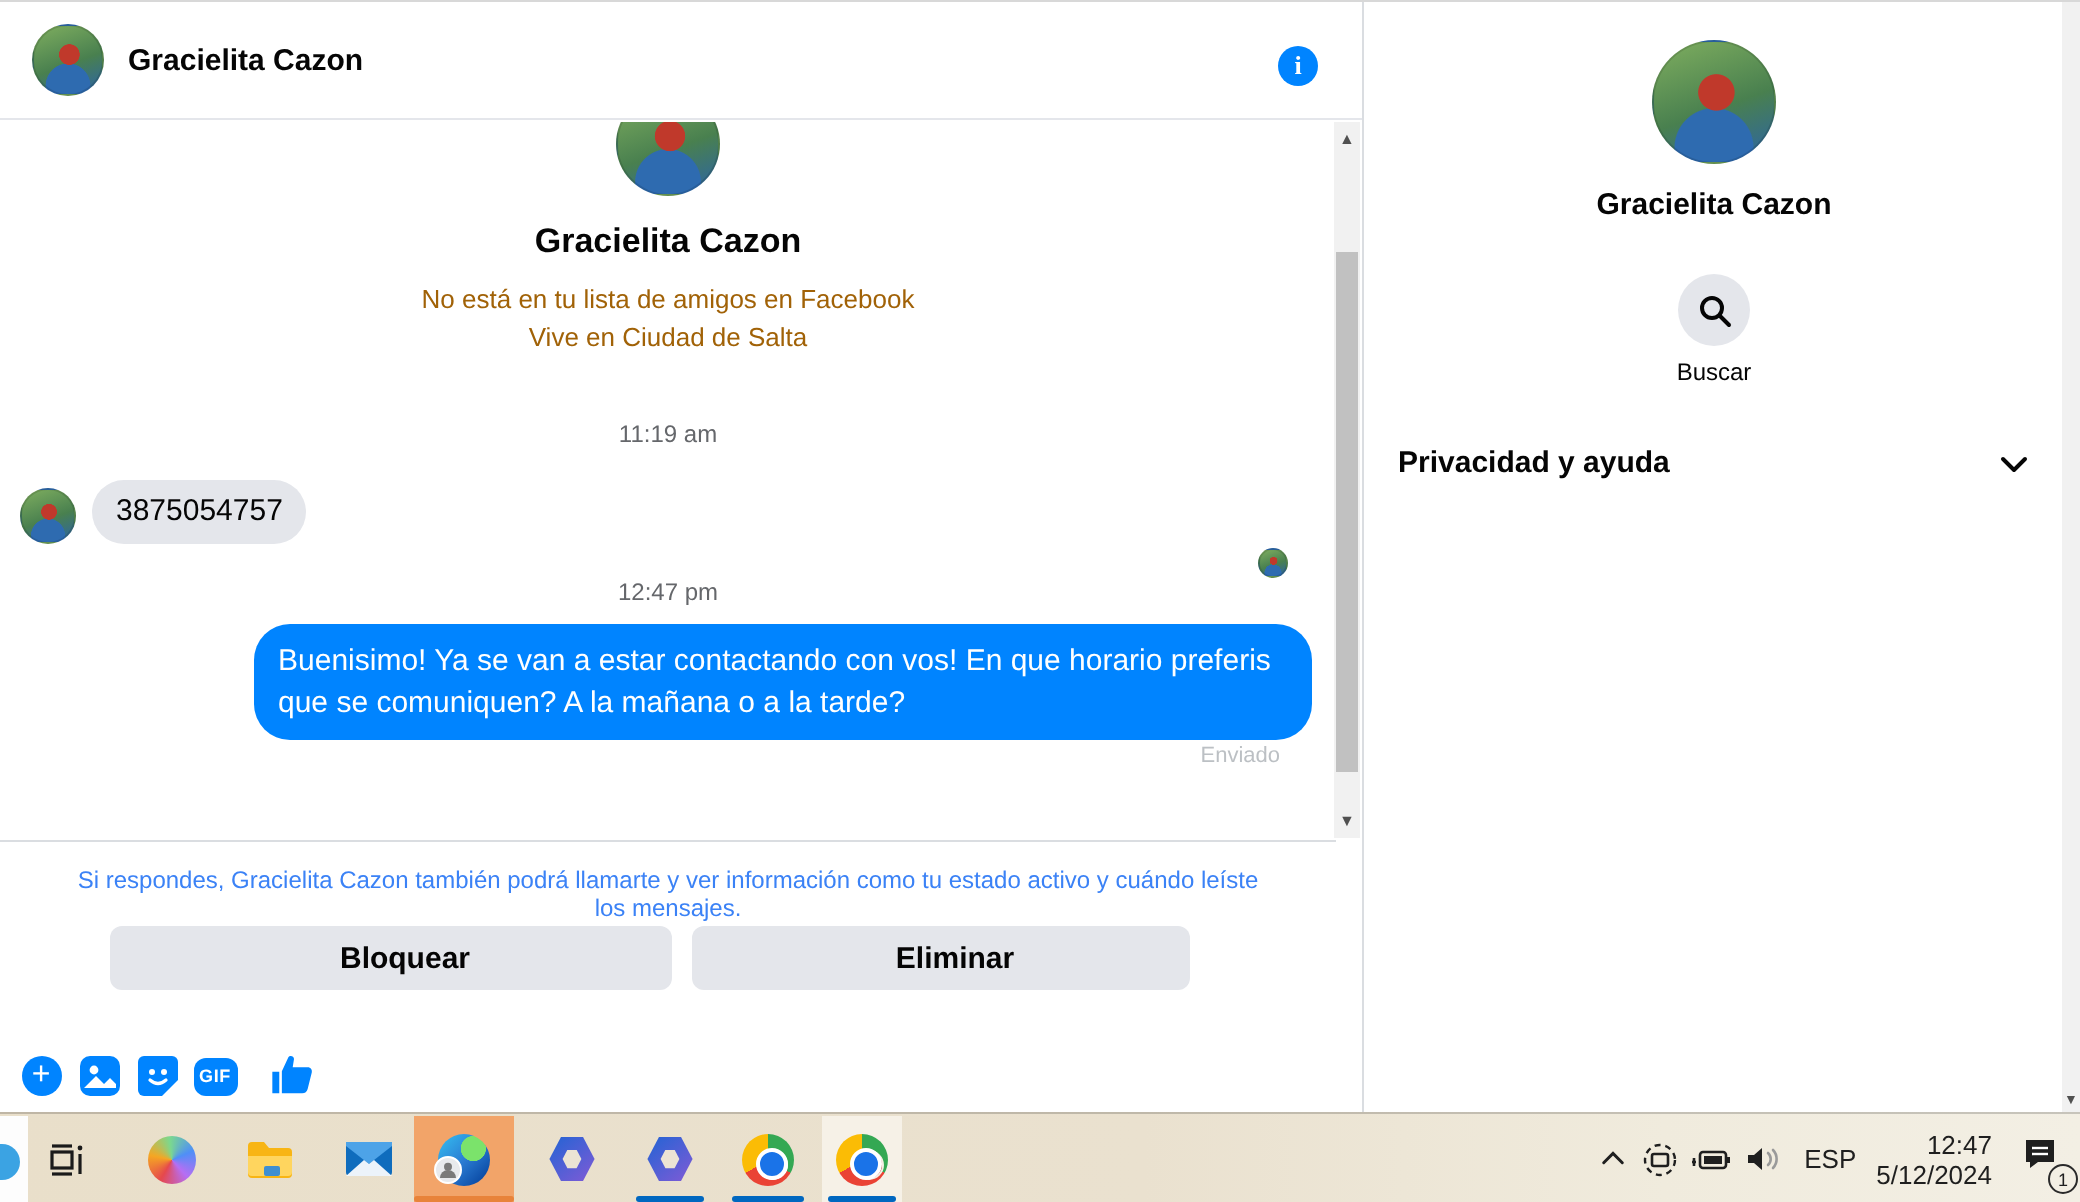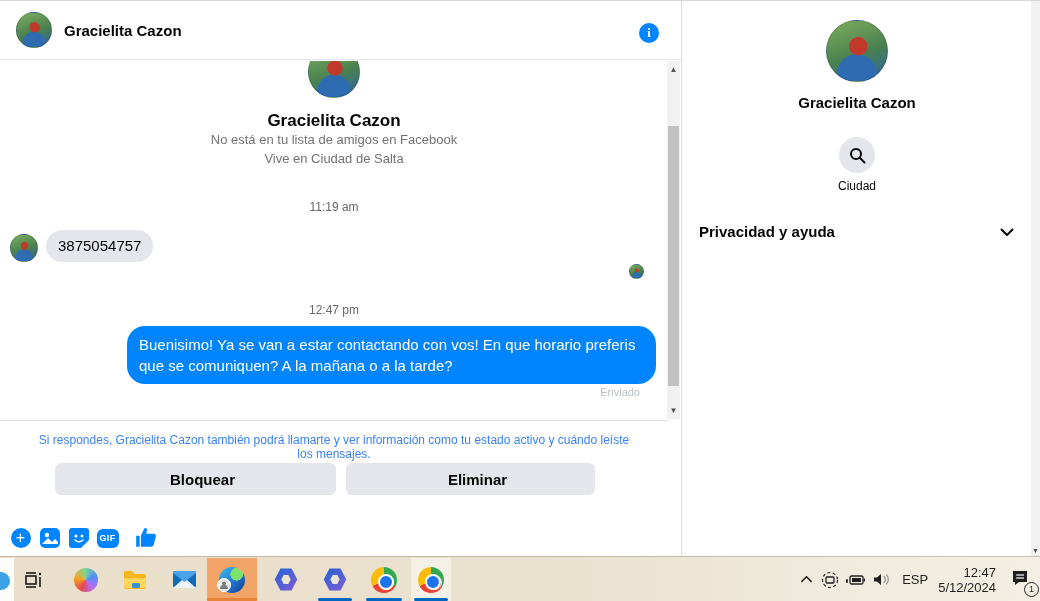--- a/index.html
+++ b/index.html
@@ -22,25 +22,25 @@
   .hdr-name { font-size:15px; font-weight:bold; color:#050505; margin-left:12px; }
   .info-btn { position:absolute; right:22px; top:22px; width:20px; height:20px; border-radius:50%;
     background:#0084ff; color:#fff; display:flex; align-items:center; justify-content:center;
     font-size:13px; font-weight:bold; font-family:"Liberation Serif","DejaVu Serif",serif; cursor:pointer; }
 
   .chat-viewport { position:absolute; left:0; top:60px; width:668px; height:358px; overflow:hidden; background:#fff; }
 
   .profile { text-align:center; padding-top:0; }
   .profile-avatar { width:52px; height:52px; border-radius:50%; margin:-15px auto 0 auto; }
   .profile-name { font-size:17px; font-weight:bold; color:#050505; margin-top:13px; }
-  .profile-meta { font-size:13px; color:#737373; line-height:18.5px; }
+  .profile-meta { font-size:13px; color:#a16207; line-height:18.5px; margin-top:10px; }
 
   .ts { text-align:center; font-size:12px; color:#65676b; }
   .ts1 { margin-top:32px; }
-  .ts2 { margin-top:24px; }
+  .ts2 { }
 
   .msg-row-in { display:flex; align-items:flex-end; margin:16px 0 0 10px; }
   .msg-avatar { width:28px; height:28px; border-radius:50%; flex:0 0 28px; }
   .bubble-in { margin-left:8px; background:#e4e6eb; color:#050505; font-size:15px;
     padding:7px 12px 8px 12px; border-radius:18px; }
 
   .seen-row { display:flex; justify-content:flex-end; padding-right:24px; margin-top:2px; }
   .seen-avatar { width:15px; height:15px; border-radius:50%; }
 
   .bubble-out-wrap { margin:9px 12px 0 127px; }
@@ -223,21 +223,21 @@
 
   <div class="right-panel">
     <div class="rp-avatar avatar-photo"></div>
     <div class="rp-name">Gracielita Cazon</div>
     <div class="rp-search">
       <svg width="17" height="17" viewBox="0 0 17 17">
           <circle cx="7" cy="7" r="5" fill="none" stroke="#050505" stroke-width="2"></circle>
           <line x1="11" y1="11" x2="15.5" y2="15.5" stroke="#050505" stroke-width="2" stroke-linecap="round"></line>
         </svg>
     </div>
-    <div class="rp-search-label">Ciudad</div>
+    <div class="rp-search-label">Buscar</div>
     <div class="rp-privacy">
       <span class="rp-privacy-label">Privacidad y ayuda</span>
       <svg width="16" height="16" viewBox="0 0 16 16">
           <path d="M2.5 5.5 L8 11 L13.5 5.5" stroke="#050505" stroke-width="2" fill="none" stroke-linecap="round" stroke-linejoin="round"></path>
         </svg>
     </div>
   </div>
 
   <div class="win-sb">
     <div class="arrow">▼</div>

